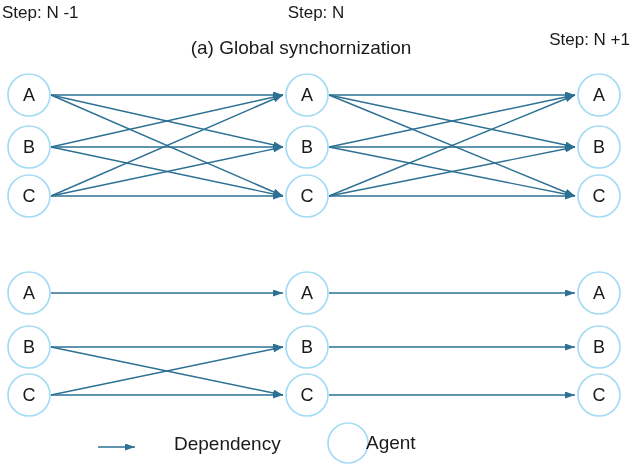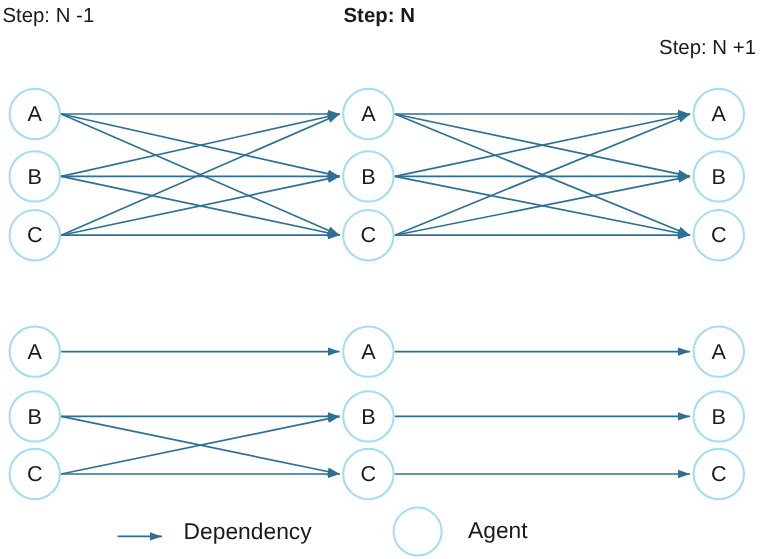--- a/index.html
+++ b/index.html
@@ -5,35 +5,36 @@
   html,body{margin:0;padding:0;background:#fff;}
   .stage{
     position:relative;
     width:634px;height:466px;
     background:#ffffff;
     font-family:"Liberation Sans","DejaVu Sans",sans-serif;
     overflow:hidden;
   }
   .txt{position:absolute;color:#1a1a1a;white-space:nowrap;}
   .step-label{font-size:17px;top:3px;}
-  .step-label.center{transform:translateX(-50%);font-weight:bold;}
+  .step-label.center{transform:translateX(-50%);}
   .step-label.right{right:4px;margin-top:27px;}
   .caption{font-size:19px;transform:translateX(-50%);}
   .legend-label{font-size:19px;}
   #diagram-svg{position:absolute;left:0;top:0;}
 </style>
 </head>
 <body>
 
 <div class="stage">
 
   <div class="txt step-label" style="left:2px">Step: N -1</div>
   <div class="txt step-label center" style="left:316px">Step: N</div>
   <div class="txt step-label right">Step: N +1</div>
 
+  <div class="txt caption" style="left:301px;top:37px">(a) Global synchornization</div>
 
   <svg id="diagram-svg" width="634" height="466">
       <defs>
         <marker id="arrow" viewBox="0 0 10 7" refX="10" refY="3.5" markerWidth="10" markerHeight="7" orient="auto" markerUnits="userSpaceOnUse">
           <path d="M0,0 L10,3.5 L0,7 Z" fill="#2d7093"></path>
         </marker>
       </defs>
       <line x1="51" y1="95" x2="283" y2="95" stroke="#2d7093" stroke-width="1.4" marker-end="url(#arrow)"></line>
       <line x1="51" y1="95" x2="283" y2="147" stroke="#2d7093" stroke-width="1.4" marker-end="url(#arrow)"></line>
       <line x1="51" y1="95" x2="283" y2="196" stroke="#2d7093" stroke-width="1.4" marker-end="url(#arrow)"></line>
@@ -129,15 +130,15 @@
         <text x="599" y="353" text-anchor="middle" font-size="18" fill="#1a1a1a" font-family="&quot;Liberation Sans&quot;,&quot;DejaVu Sans&quot;,sans-serif">B</text>
       </g>
       <g>
         <circle cx="599" cy="395" r="21" fill="#ffffff" stroke="#a5dbf5" stroke-width="1.7"></circle>
         <text x="599" y="401" text-anchor="middle" font-size="18" fill="#1a1a1a" font-family="&quot;Liberation Sans&quot;,&quot;DejaVu Sans&quot;,sans-serif">C</text>
       </g>
       <line x1="98" y1="447" x2="135" y2="447" stroke="#2d7093" stroke-width="1.4" marker-end="url(#arrow)"></line>
       <circle cx="348" cy="443" r="20" fill="none" stroke="#a5dbf5" stroke-width="1.7"></circle>
     </svg>
 
-  <div class="txt legend-label" style="left:153px;top:433px">Dependency</div>
-  <div class="txt legend-label" style="left:390px;top:432px">Agent</div>
+  <div class="txt legend-label" style="left:174px;top:433px">Dependency</div>
+  <div class="txt legend-label" style="left:366px;top:432px">Agent</div>
 </div>
 
 </body></html>

